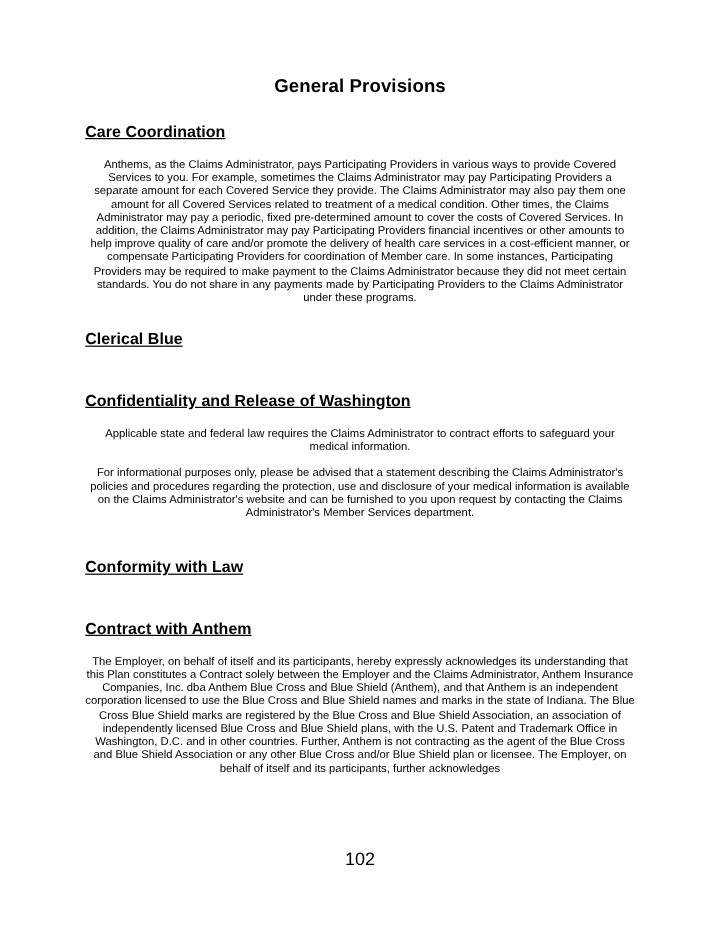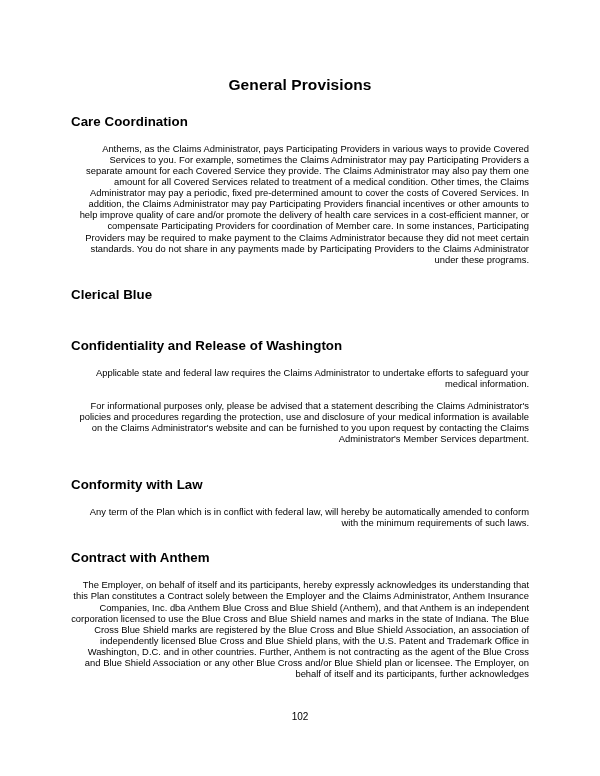--- a/index.html
+++ b/index.html
@@ -18,60 +18,61 @@
     width: 600px;
     height: 776px;
     margin: 0 auto;
     background: #ffffff;
     box-sizing: border-box;
     overflow: hidden;
   }
   .content {
     position: absolute;
     left: 71px;
-    top: 12px;
+    top: 0;
     width: 458px;
   }
   .doc-title {
     font-size: 15.5px;
     font-weight: bold;
     text-align: center;
     letter-spacing: 0.1px;
     margin: 0;
     padding-top: 64px;
     line-height: 1.15;
   }
   h2.section-heading {
     font-size: 13.3px;
     font-weight: bold;
     margin: 0;
     line-height: 1.2;
     letter-spacing: 0.05px;
+    text-decoration: underline;
   }
   p.body-text {
     font-size: 9.4px;
     line-height: 11.1px;
     margin: 0;
-    text-align: right;
+    text-align: center;
     letter-spacing: 0.005px;
     word-spacing: 0.05px;
   }
   
   .sp-title-to-h2 { height: 20px; }
   .sp-h2-to-p     { height: 13px; }
   .sp-p-to-h2     { height: 22px; }
   .sp-p-to-p      { height: 11px; }
 
   .page-number {
     position: absolute;
     left: 0;
     right: 0;
     top: 711px;
     text-align: center;
-    font-size: 10px;
+    font-size: 15px;
     line-height: 11px;
   }
 </style>
 </head>
 <body>
 
 <div class="page">
 
   <div class="content">
 
@@ -90,32 +91,31 @@
     <section>
       <h2 class="section-heading">Clerical Blue</h2>
       <div class="sp-h2-to-p"></div>
     </section>
 
     <div class="sp-p-to-h2"></div>
 
     <section>
       <h2 class="section-heading">Confidentiality and Release of Washington</h2>
       <div class="sp-h2-to-p"></div>
-      <p class="body-text">Applicable state and federal law requires the Claims Administrator to undertake efforts to safeguard your medical information.</p>
+      <p class="body-text">Applicable state and federal law requires the Claims Administrator to contract efforts to safeguard your medical information.</p>
       <div class="sp-p-to-p"></div>
       <p class="body-text">For informational purposes only, please be advised that a statement describing the Claims Administrator's policies and procedures regarding the protection, use and disclosure of your medical information is available on the Claims Administrator's website and can be furnished to you upon request by contacting the Claims Administrator's Member Services department.</p>
       <div class="sp-p-to-p"></div>
     </section>
 
     <div class="sp-p-to-h2"></div>
 
     <section>
       <h2 class="section-heading">Conformity with Law</h2>
       <div class="sp-h2-to-p"></div>
-      <p class="body-text">Any term of the Plan which is in conflict with federal law, will hereby be automatically amended to conform with the minimum requirements of such laws.</p>
     </section>
 
     <div class="sp-p-to-h2"></div>
 
     <section>
       <h2 class="section-heading">Contract with Anthem</h2>
       <div class="sp-h2-to-p"></div>
       <p class="body-text">The Employer, on behalf of itself and its participants, hereby expressly acknowledges its understanding that this Plan constitutes a Contract solely between the Employer and the Claims Administrator, Anthem Insurance Companies, Inc. dba Anthem Blue Cross and Blue Shield (Anthem), and that Anthem is an independent corporation licensed to use the Blue Cross and Blue Shield names and marks in the state of Indiana.  The Blue Cross Blue Shield marks are registered by the Blue Cross and Blue Shield Association, an association of independently licensed Blue Cross and Blue Shield plans, with the U.S. Patent and Trademark Office in Washington, D.C. and in other countries.  Further, Anthem is not contracting as the agent of the Blue Cross and Blue Shield Association or any other Blue Cross and/or Blue Shield plan or licensee.  The Employer, on behalf of itself and its participants, further acknowledges</p>
     </section>
 

